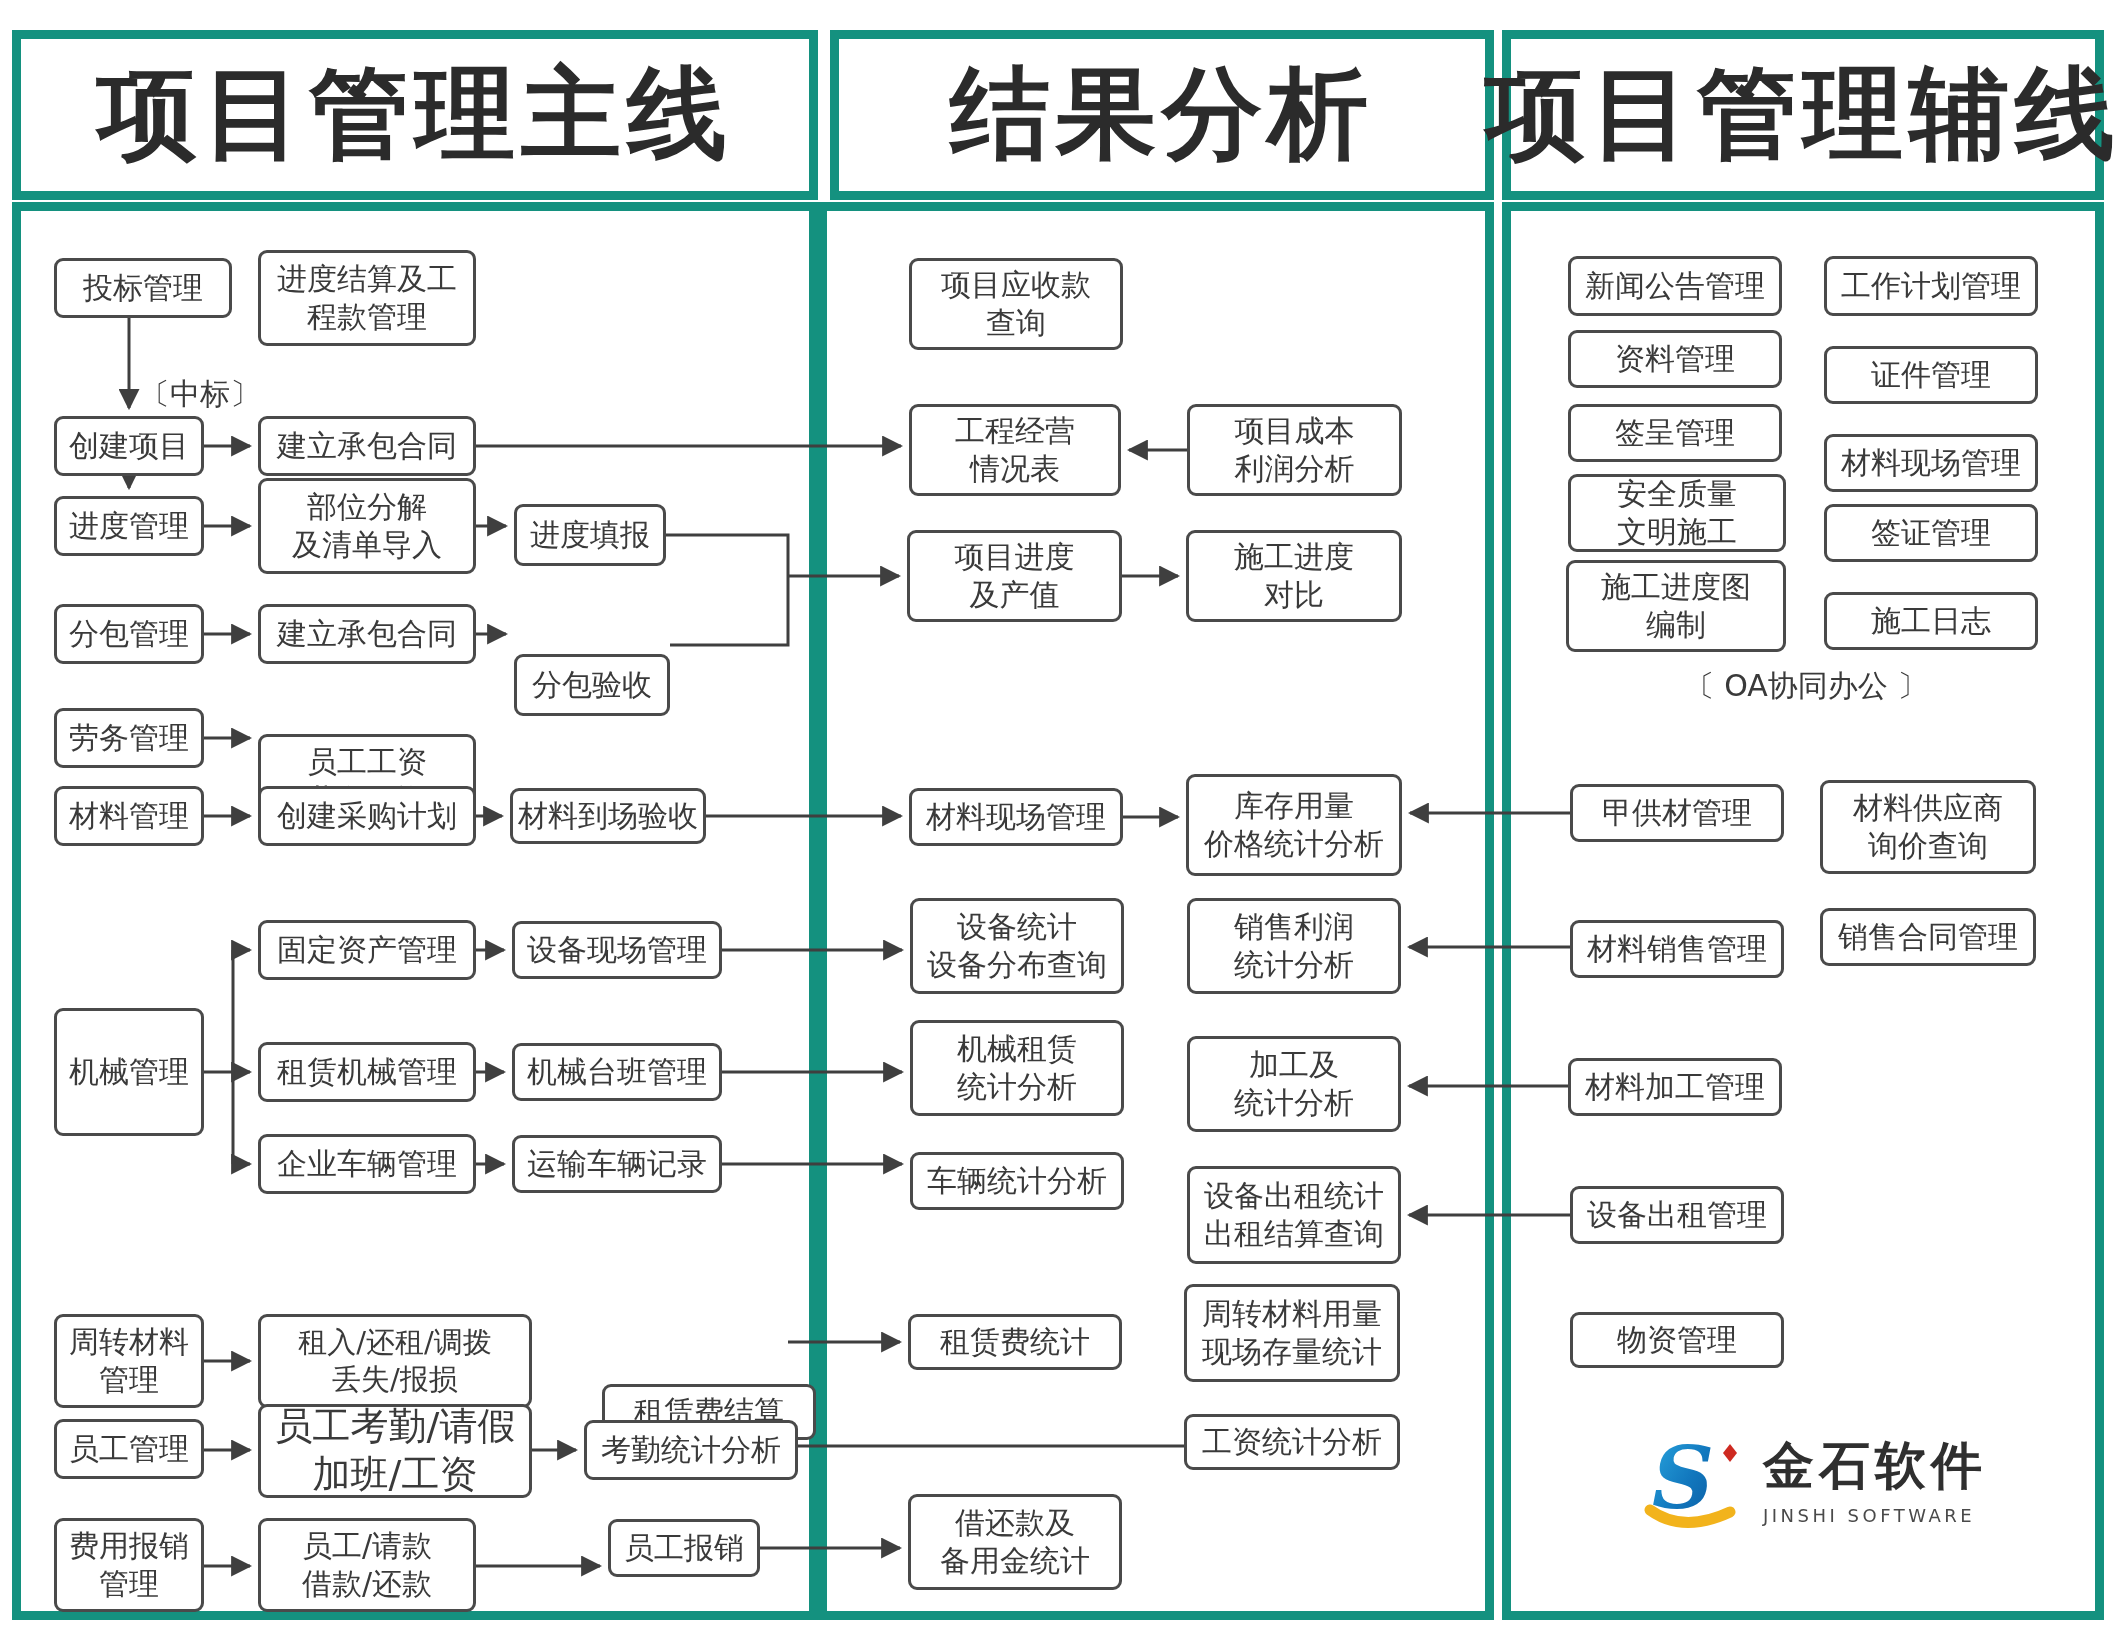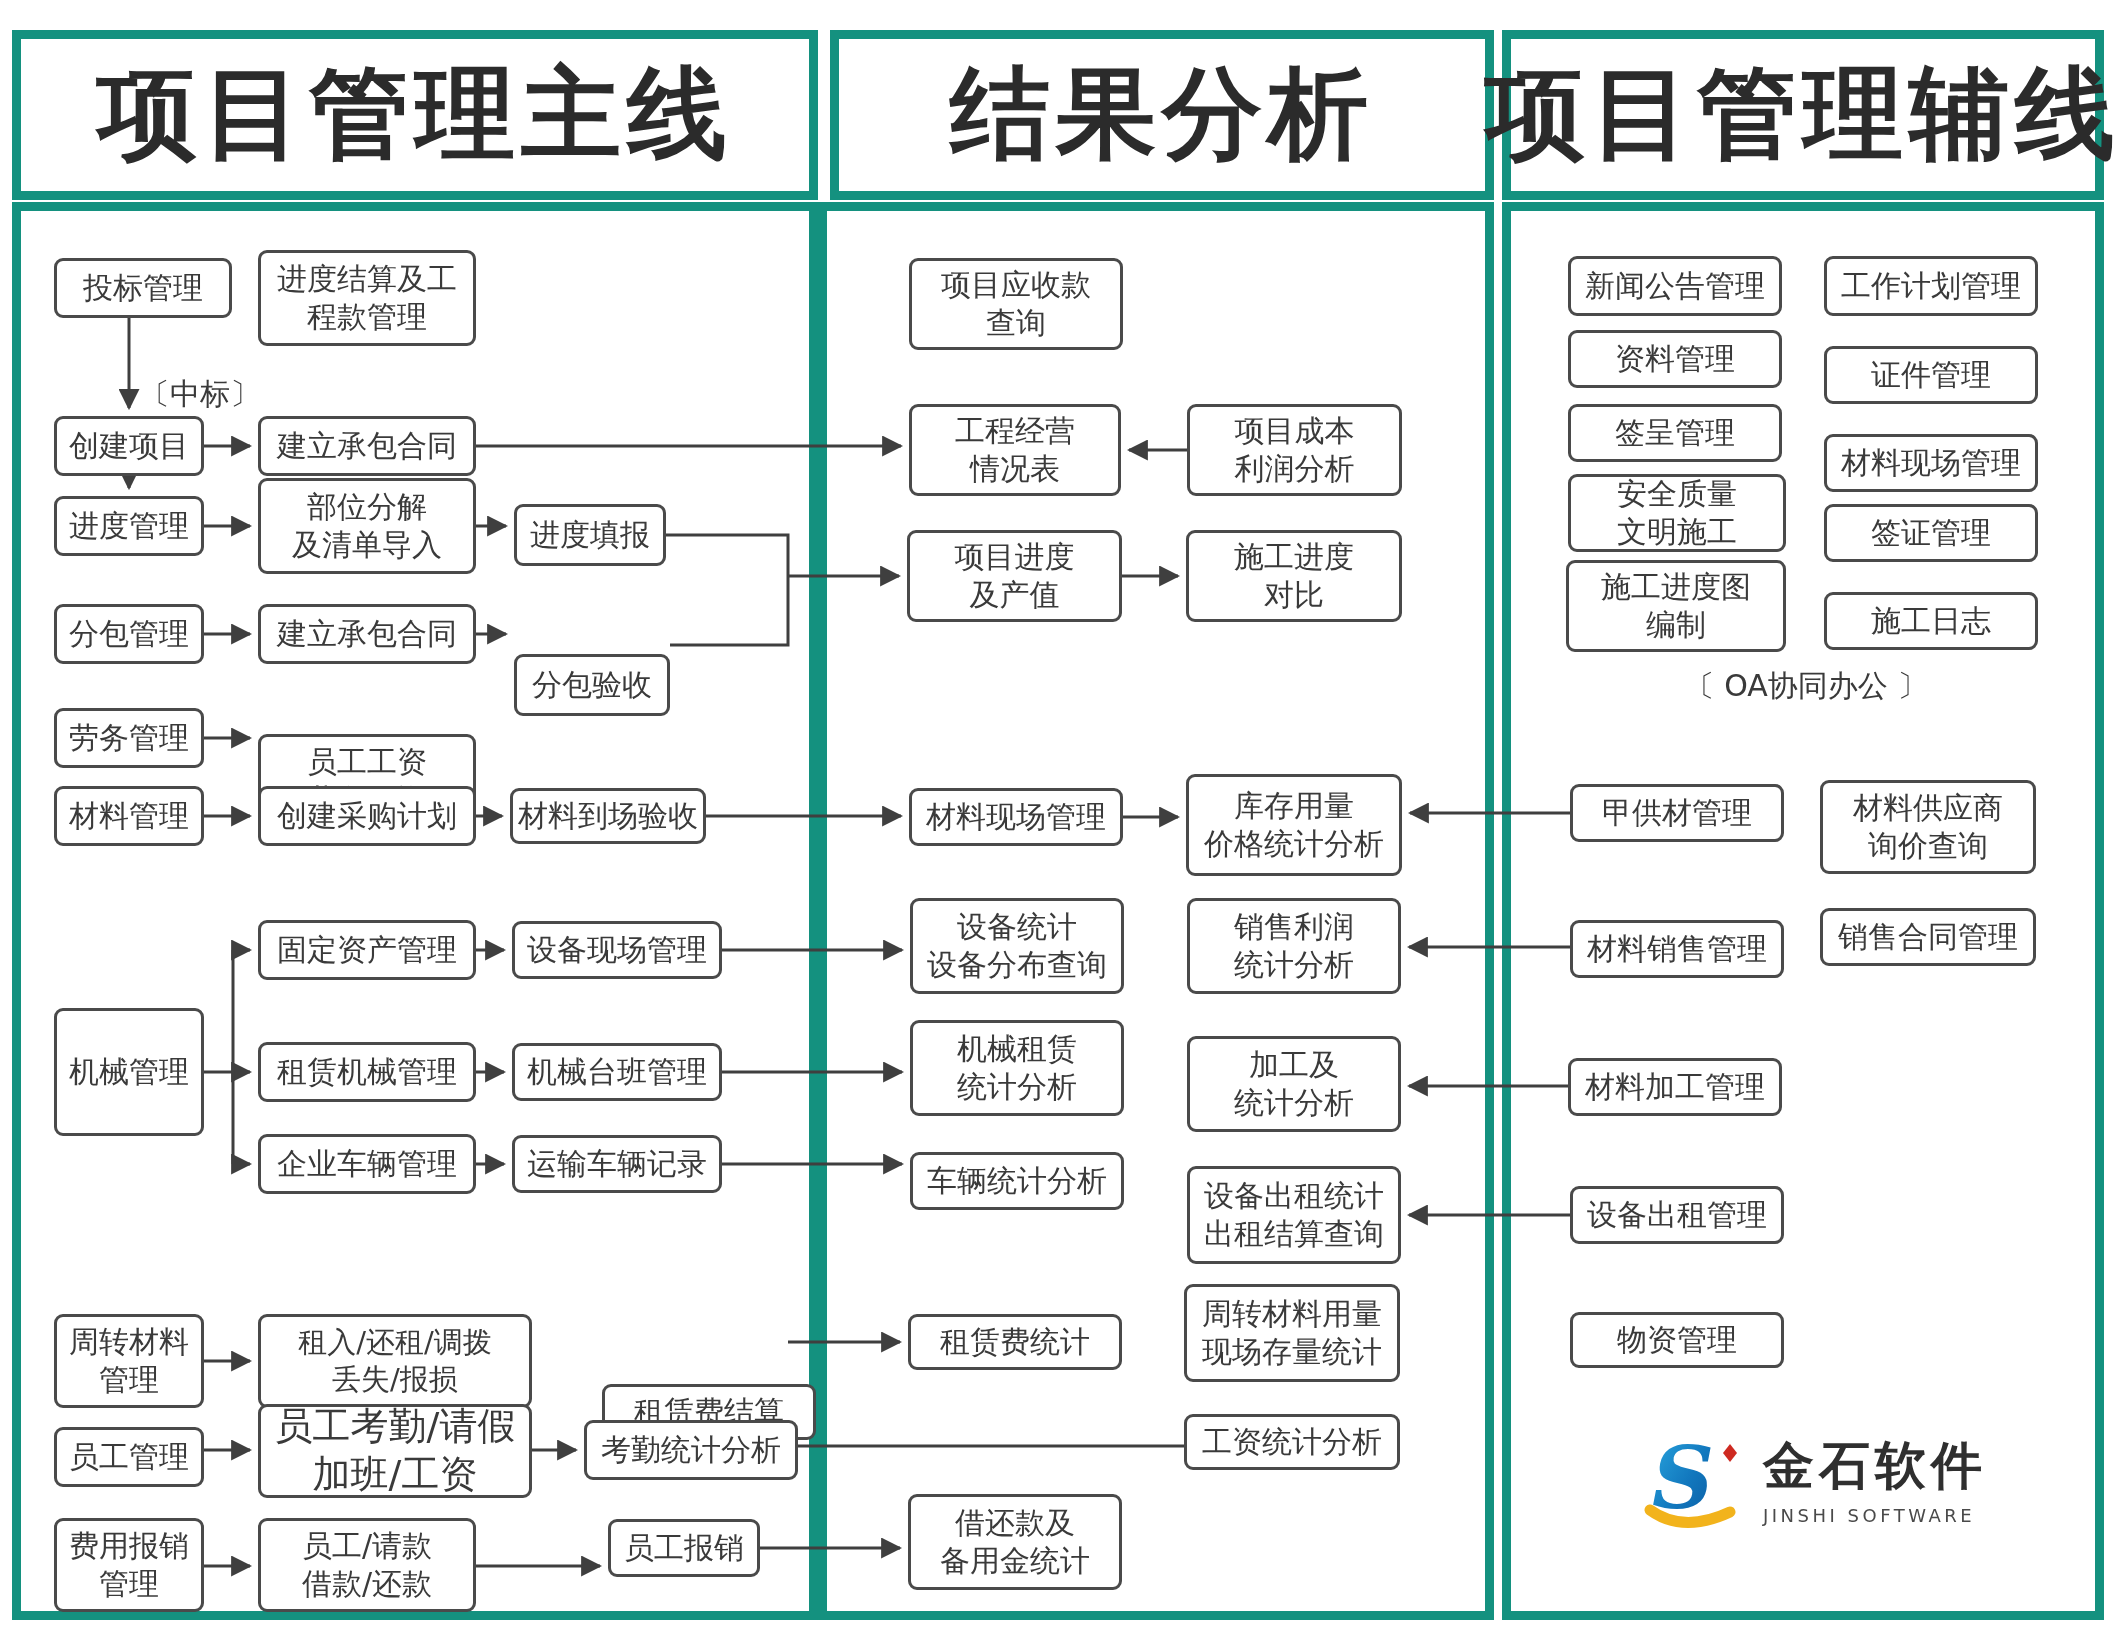--- a/index.html
+++ b/index.html
@@ -166,21 +166,21 @@
 <div class="node" style="left:54px;top:1008px;width:150px;height:128px;">机械管理</div>
 <div class="node" style="left:258px;top:1042px;width:218px;height:60px;">租赁机械管理</div>
 <div class="node" style="left:512px;top:1043px;width:210px;height:58px;">机械台班管理</div>
 <div class="node" style="left:258px;top:1134px;width:218px;height:60px;">企业车辆管理</div>
 <div class="node" style="left:512px;top:1135px;width:210px;height:58px;">运输车辆记录</div>
 <div class="node" style="left:54px;top:1314px;width:150px;height:94px;">周转材料
 管理</div>
 <div class="node" style="left:258px;top:1314px;width:274px;height:94px;font-size:29px;">租入/还租/调拨
 丢失/报损</div>
 <div class="node" style="left:574px;top:1384px;width:214px;height:56px;margin-left:28px;">租赁费结算</div>
-<div class="node" style="left:54px;top:1419px;width:150px;height:60px;margin-top:8px;">员工管理</div>
+<div class="node" style="left:54px;top:1419px;width:150px;height:60px;">员工管理</div>
 <div class="node" style="left:258px;top:1404px;width:274px;height:94px;font-size:38px;">员工考勤/请假
 加班/工资</div>
 <div class="node" style="left:584px;top:1420px;width:214px;height:60px;">考勤统计分析</div>
 <div class="node" style="left:54px;top:1518px;width:150px;height:94px;">费用报销
 管理</div>
 <div class="node" style="left:258px;top:1518px;width:218px;height:94px;">员工/请款
 借款/还款</div>
 <div class="node" style="left:608px;top:1519px;width:152px;height:58px;">员工报销</div>
 
 <div class="node" style="left:909px;top:258px;width:214px;height:92px;">项目应收款

